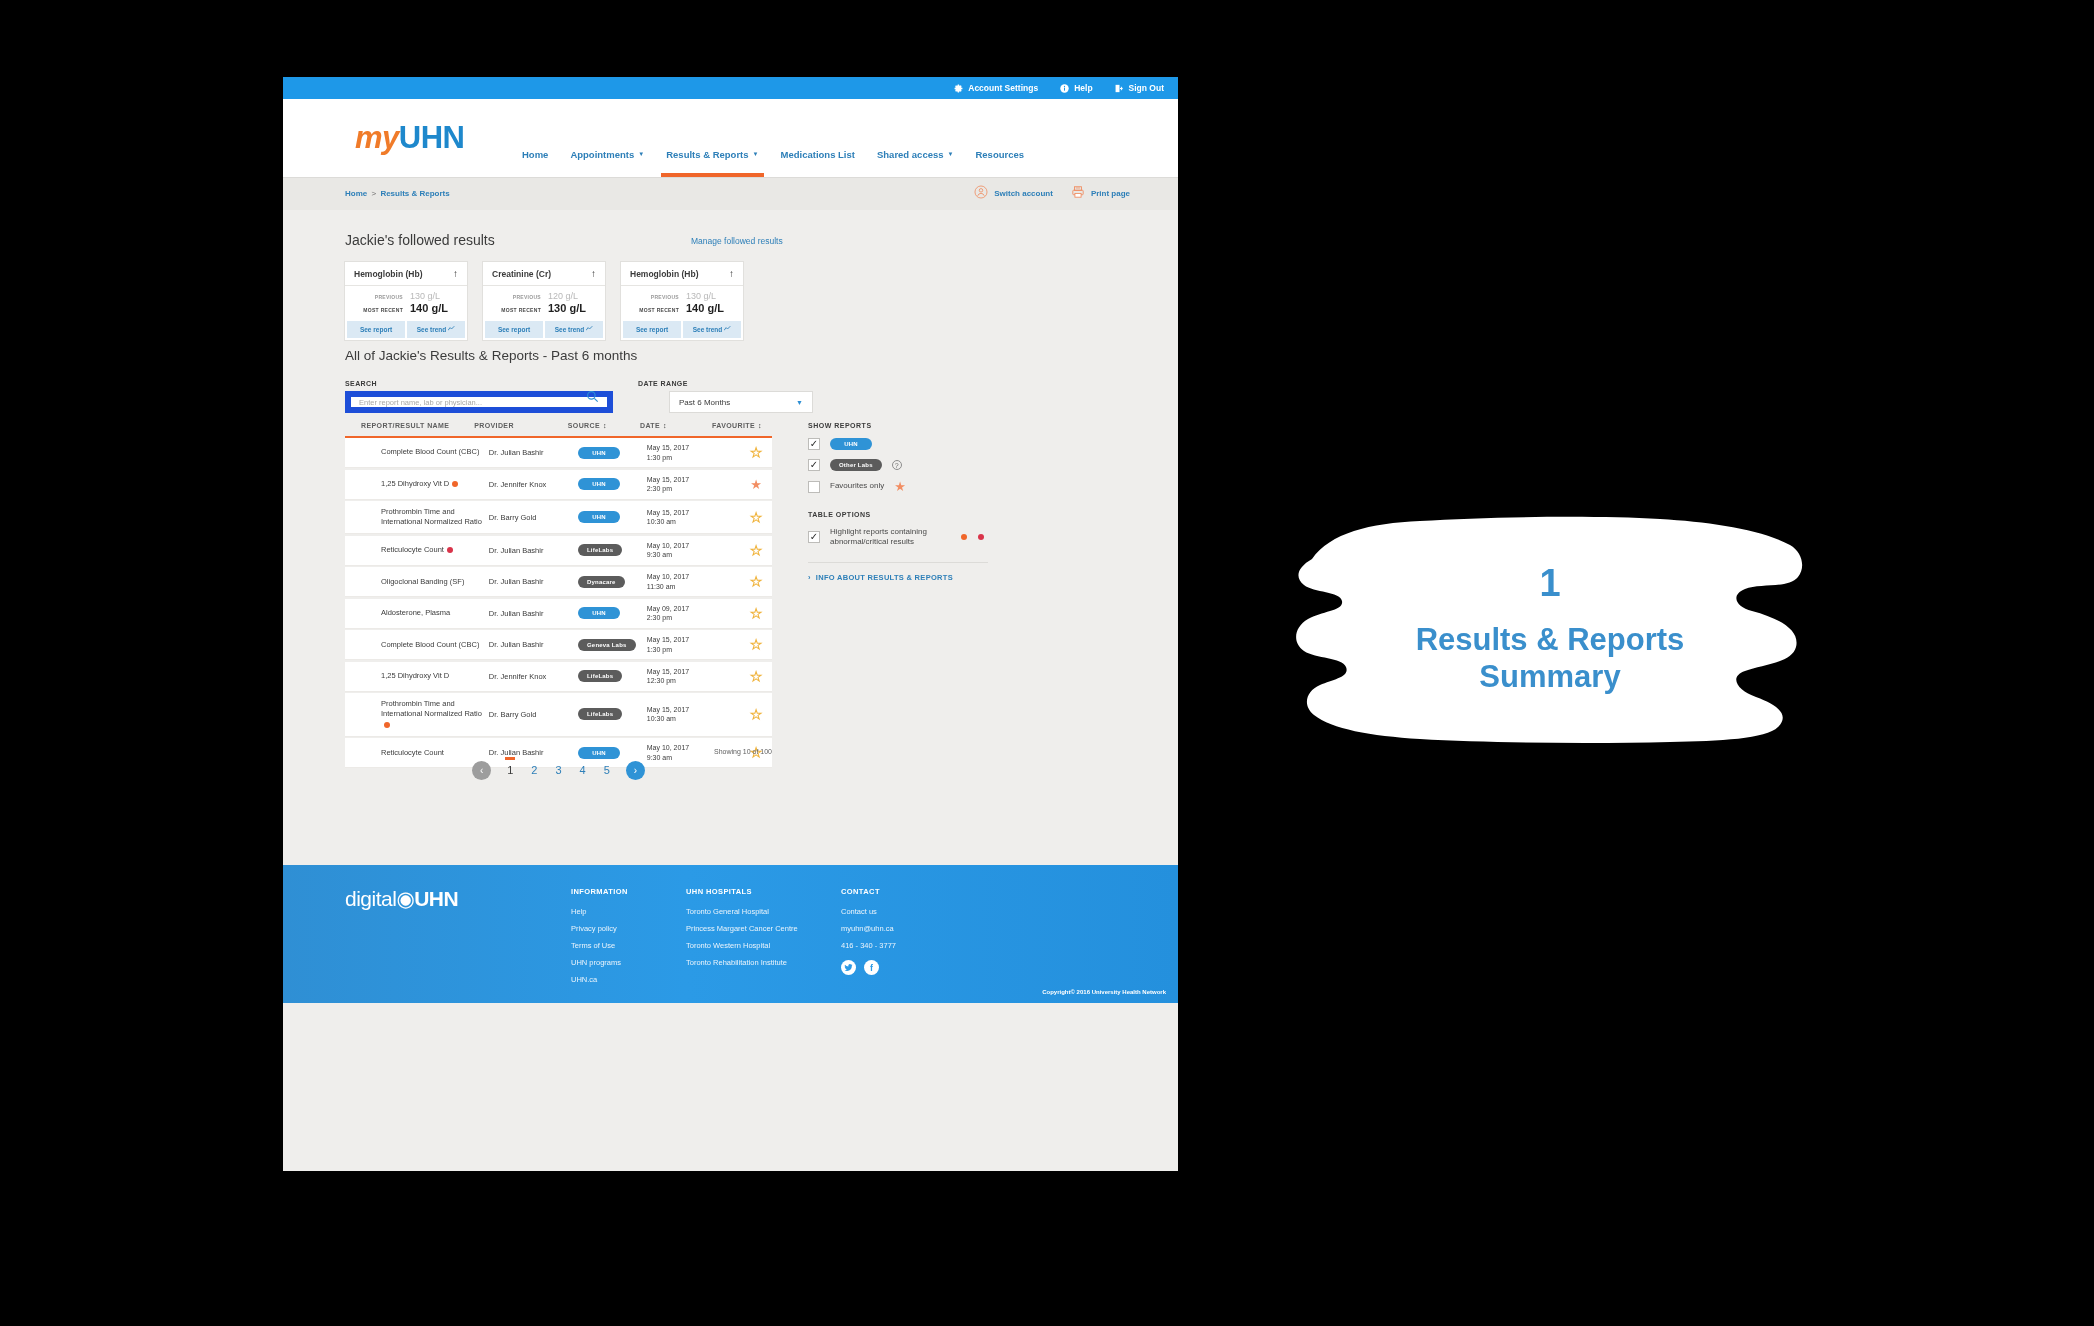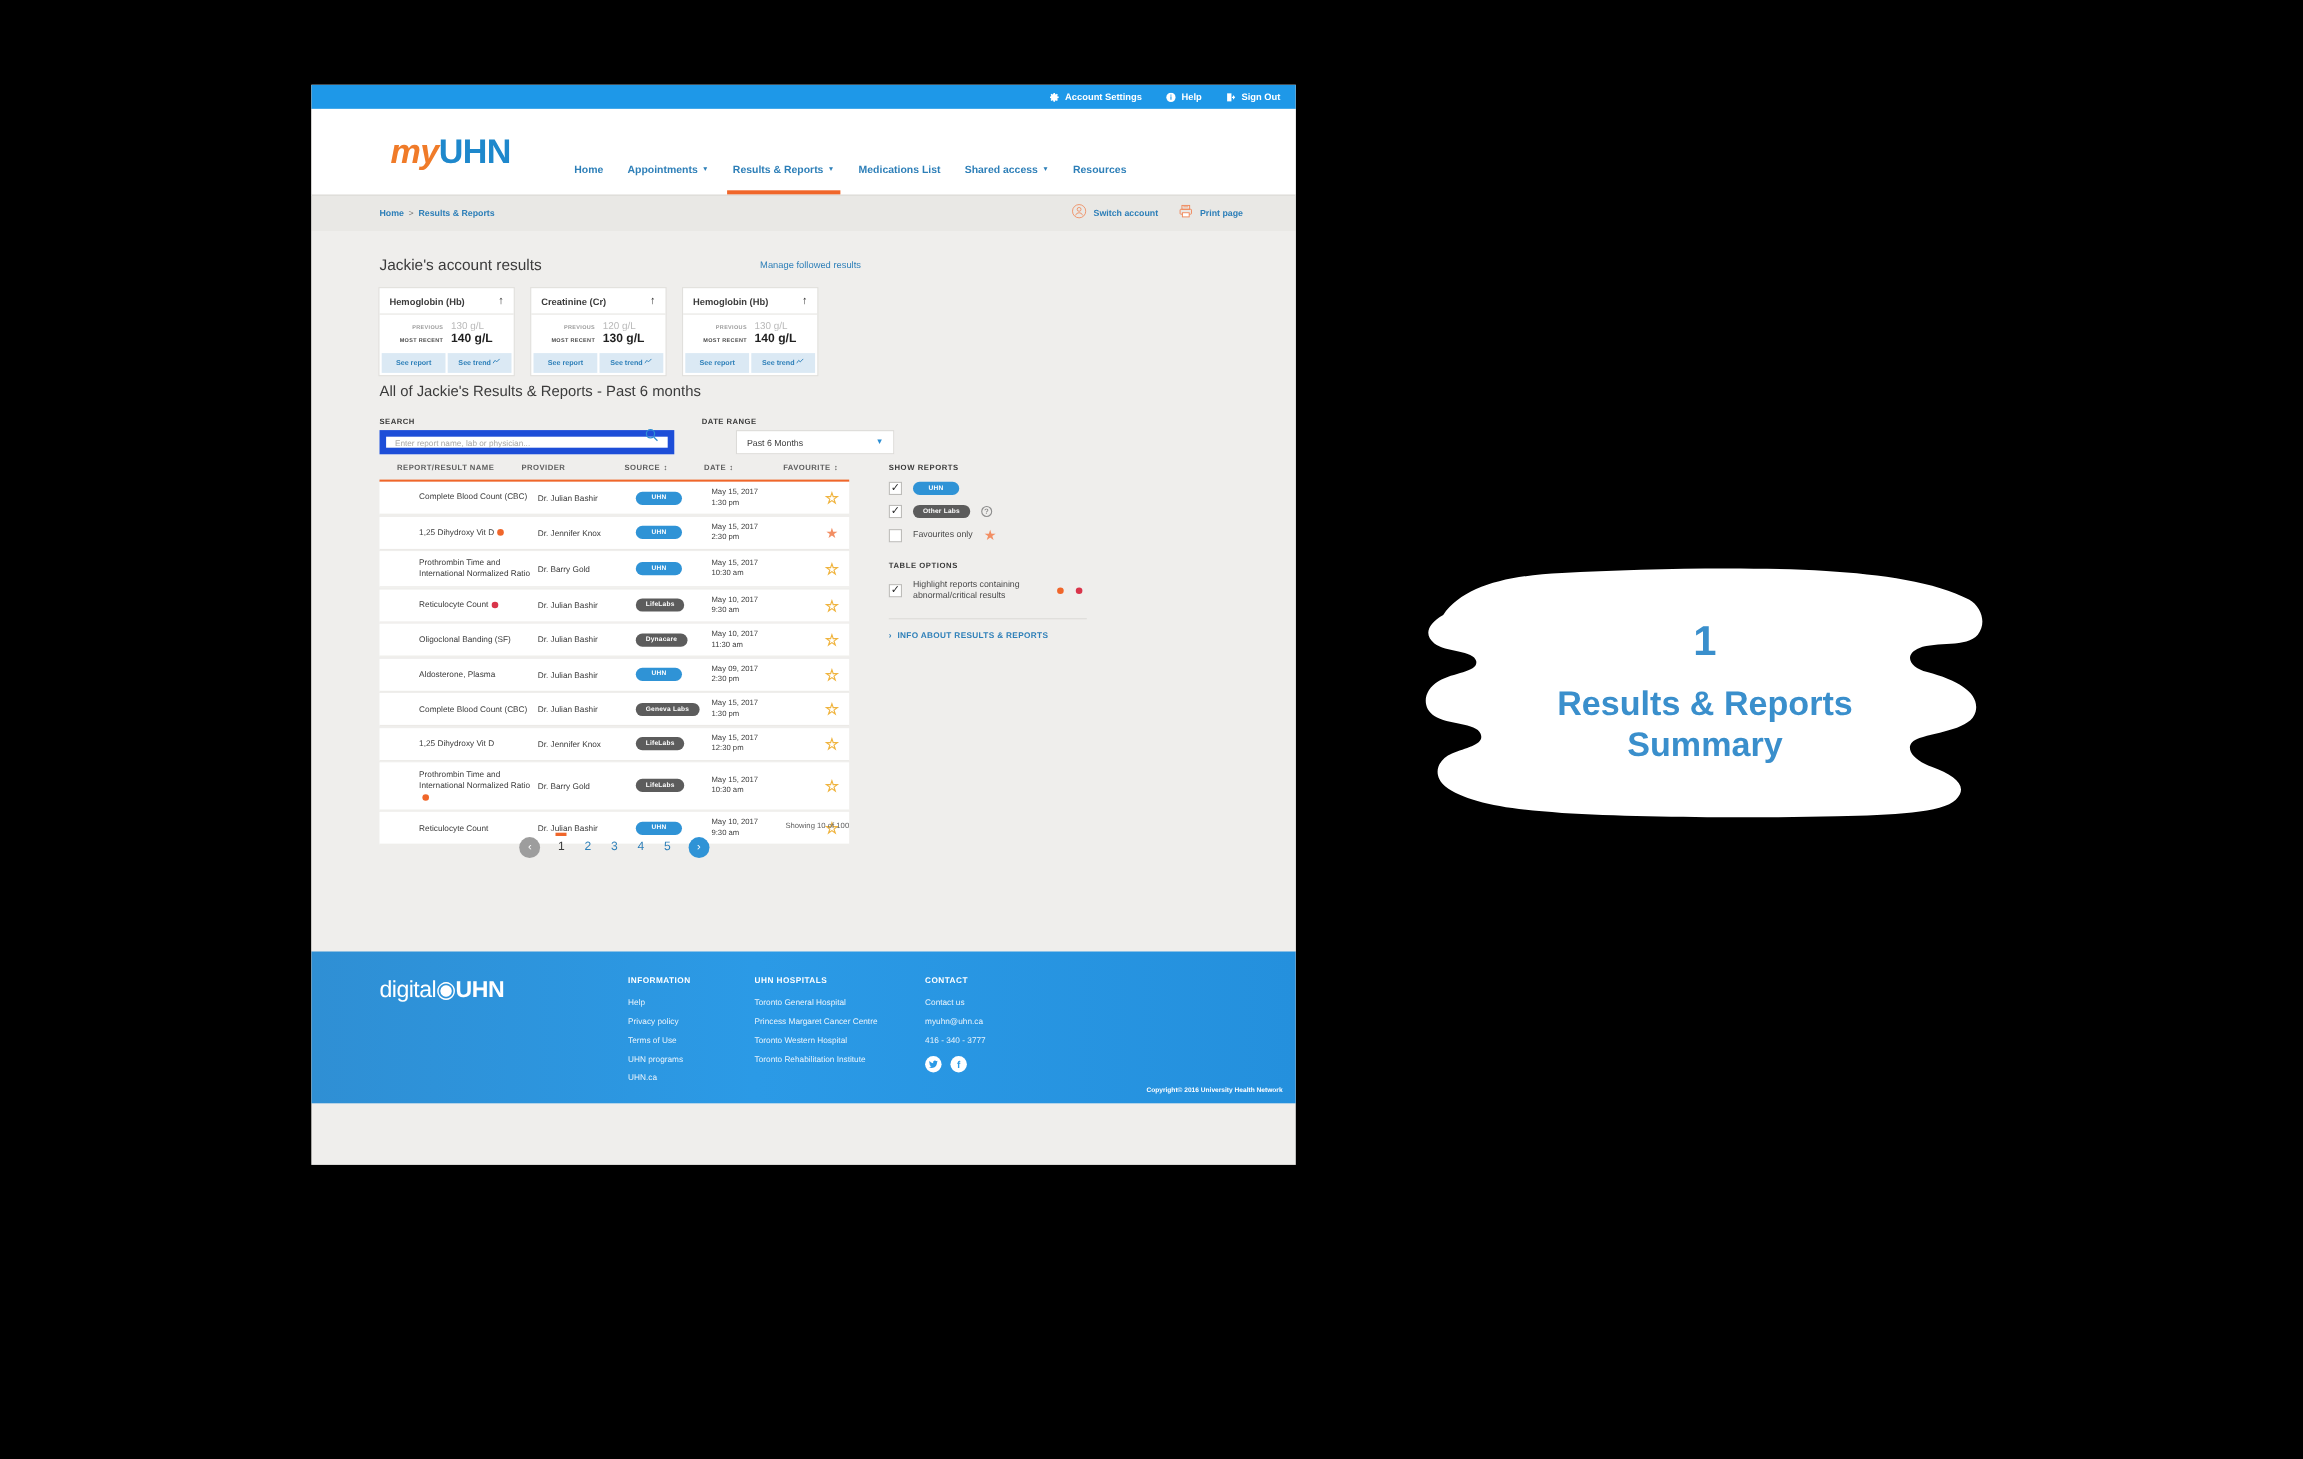--- a/index.html
+++ b/index.html
@@ -7,21 +7,21 @@
     width: 2094px; height: 1326px;
     background: #000000;
     font-family: "Liberation Sans", sans-serif;
     overflow: hidden;
   }
   .stage { position: relative; width: 2094px; height: 1326px; }
 
   
   .page {
     position: absolute; left: 283px; top: 77px;
-    width: 895px; height: 982px;
+    width: 895px; height: 1094px;
     background: #efeeec;
     overflow: hidden;
   }
 
   
   .utilbar {
     height: 22px; background: #1e98e8;
     display: flex; align-items: center; justify-content: flex-end;
     padding-right: 14px; gap: 22px;
   }
@@ -274,21 +274,21 @@
                 <line x1="6.8" y1="4.3" x2="13" y2="4.3" stroke="#f0885a" stroke-width="1"></line>
               </svg>
           </span>
           <span>Print page</span>
         </div>
       </div>
     </div>
 
     <div class="content">
 
-      <div class="sec-head">Jackie's account results</div>
+      <div class="sec-head">Jackie's followed results</div>
       <div class="manage-link">Manage followed results</div>
 
       <div class="cards">
 
         <div class="card">
           <div class="card-top">
             <span class="card-title">Hemoglobin (Hb)</span>
             <span class="card-arrow">↑</span>
           </div>
           <div class="card-body">

